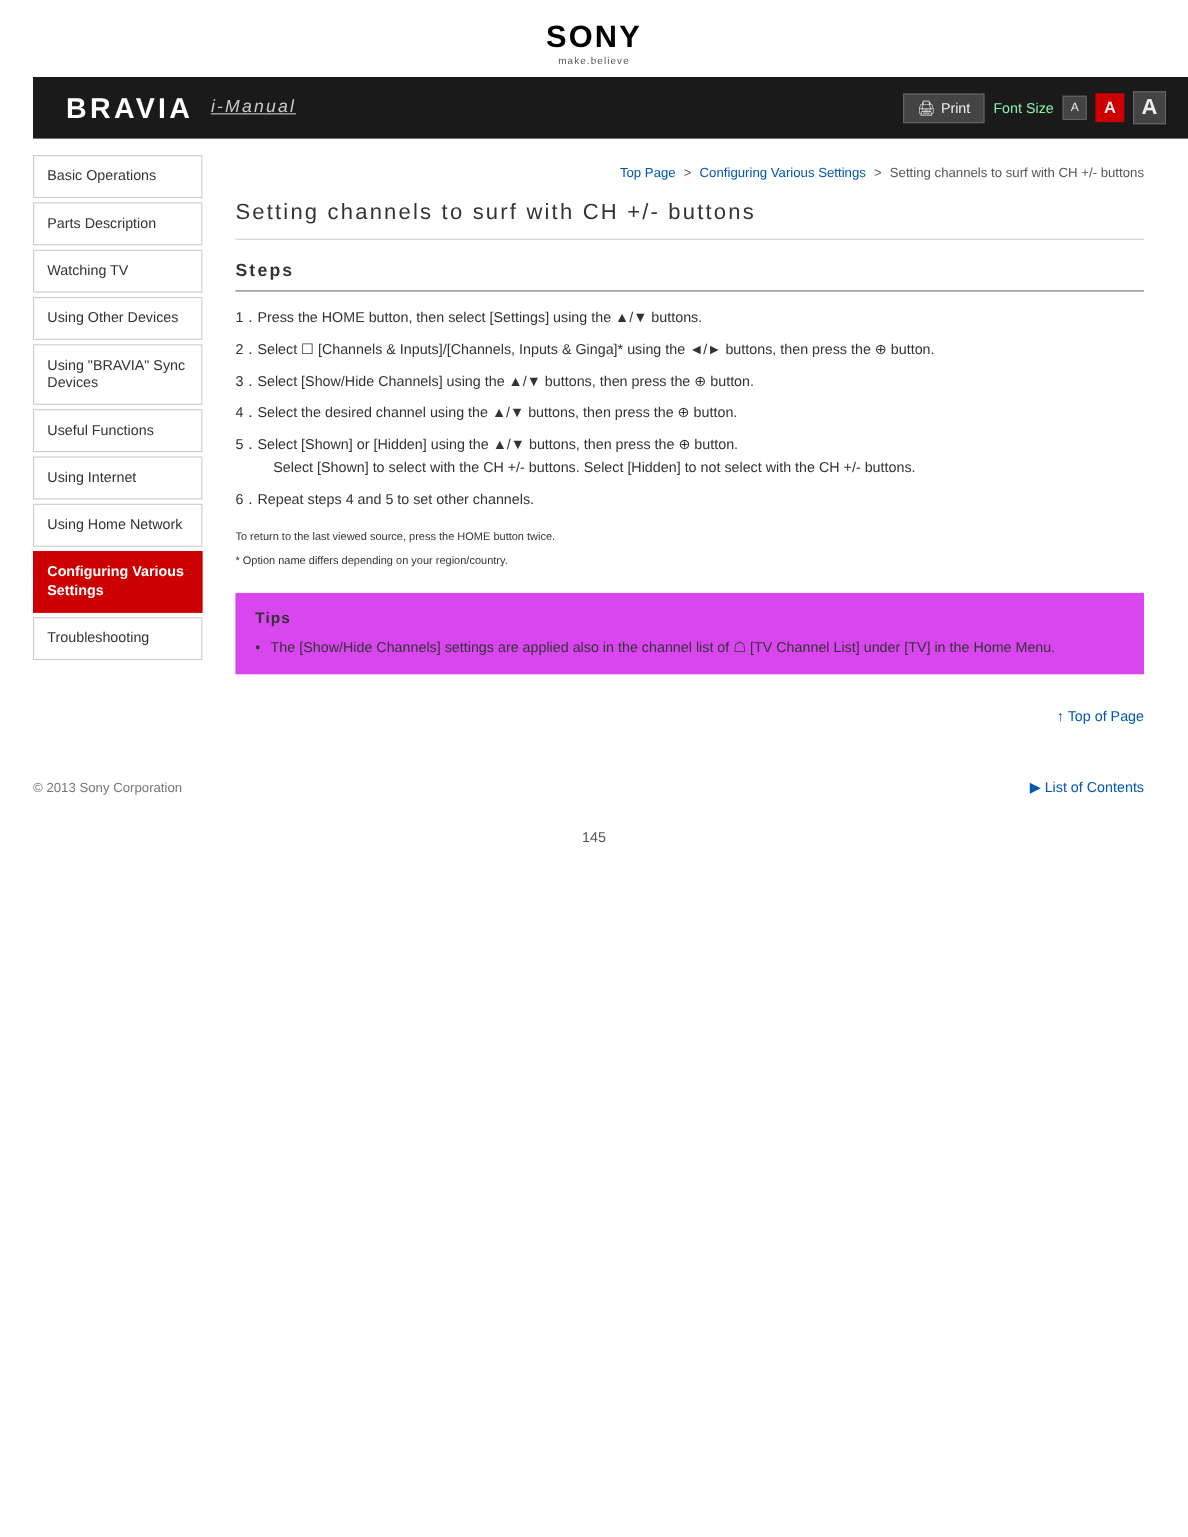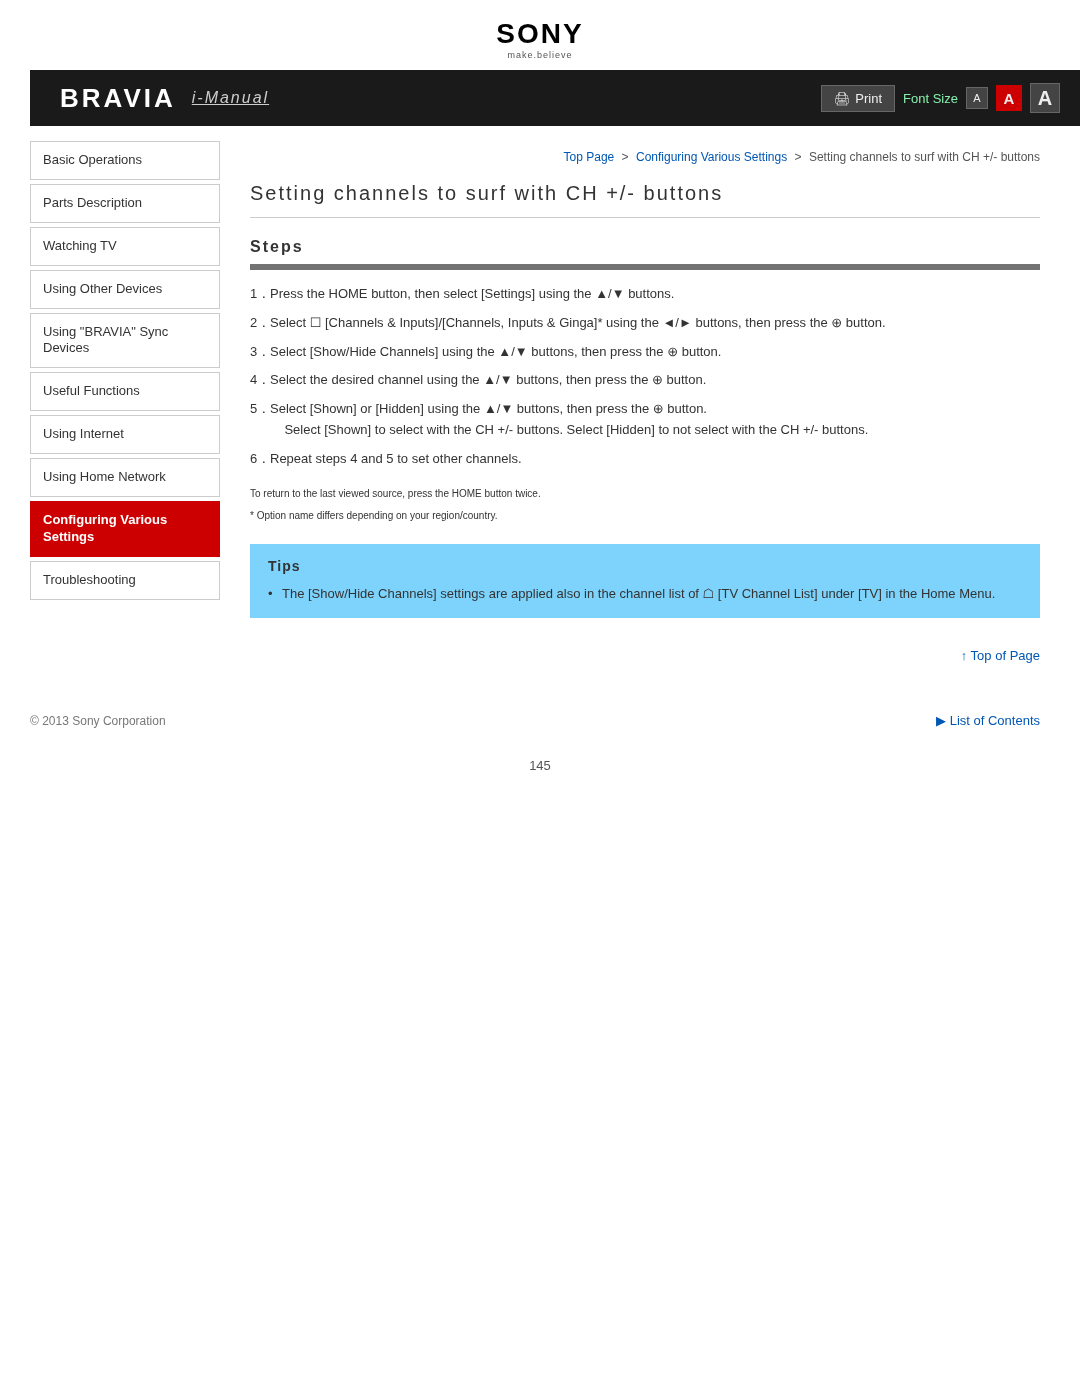--- a/index.html
+++ b/index.html
@@ -98,21 +98,21 @@
     .font-btn.large { width: 30px; height: 30px; font-size: 20px; font-weight: bold; }
 
     
     .main-layout {
       display: flex;
       padding: 0;
     }
 
     
     .sidebar {
-      width: 220px;
+      width: 184px;
       flex-shrink: 0;
       padding: 15px 0 15px 30px;
     }
     .sidebar-item {
       border: 1px solid #ccc;
       padding: 10px 12px;
       margin-bottom: 4px;
       font-size: 13px;
       color: #333;
       cursor: pointer;
@@ -163,21 +163,21 @@
       padding-bottom: 12px;
       margin-bottom: 20px;
     }
 
     
     .section-heading {
       font-size: 16px;
       font-weight: bold;
       letter-spacing: 2px;
       color: #333;
-      border-bottom: 6px solid #737373;
+      border-bottom: 1px solid #737373;
       padding-bottom: 8px;
       margin-bottom: 14px;
     }
 
     
     .steps-list {
       list-style: none;
       padding: 0;
       margin: 0 0 16px 0;
     }
@@ -195,21 +195,21 @@
     }
 
     .note-text {
       font-size: 10px;
       line-height: 1.6;
       margin-bottom: 6px;
     }
 
     
     .tips-box {
-      background: #7dd3fc;
+      background: #d946ef;
       padding: 14px 18px;
       margin-top: 20px;
     }
     .tips-heading {
       font-size: 14px;
       font-weight: bold;
       letter-spacing: 1px;
       margin-bottom: 10px;
     }
     .tips-list {

